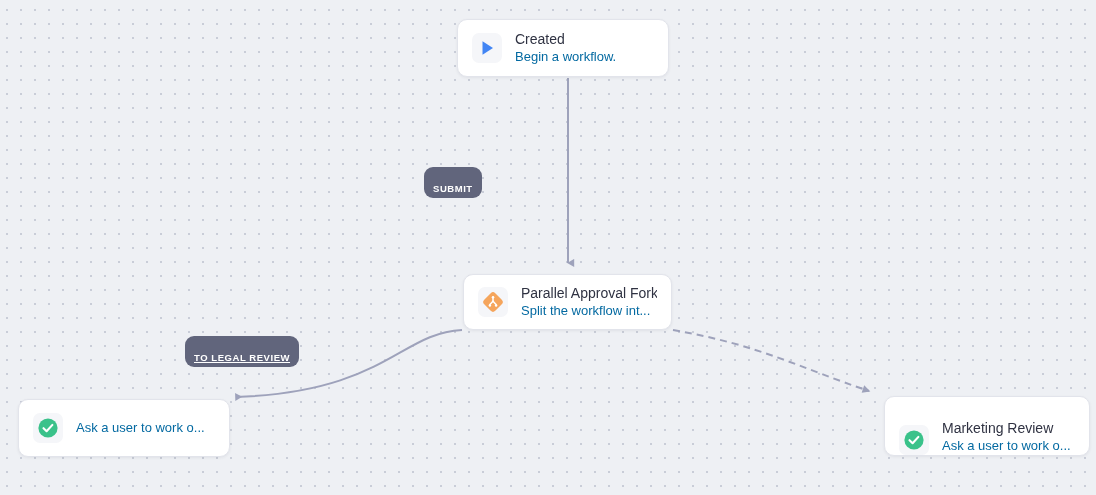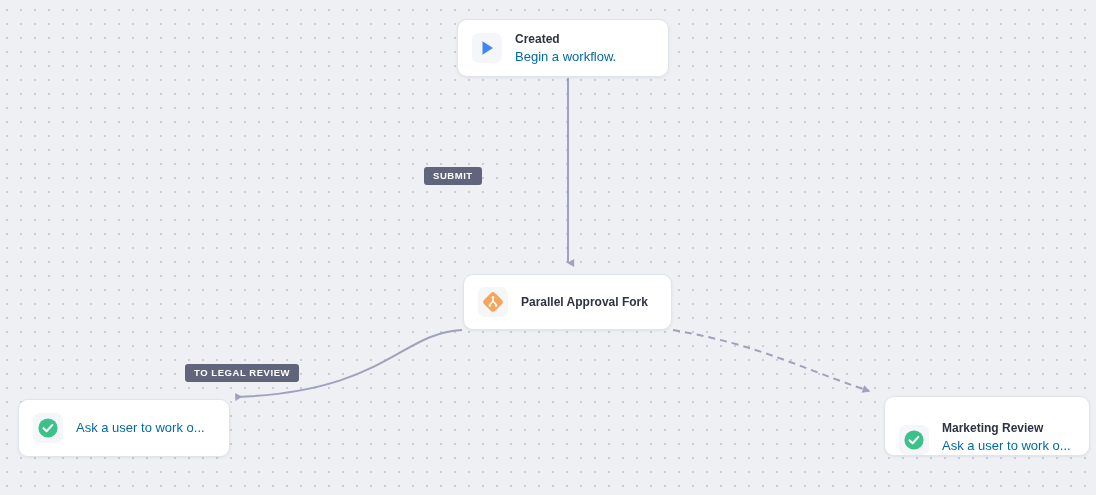--- a/index.html
+++ b/index.html
@@ -51,22 +51,22 @@
     justify-content: center;
   }
   .node-text {
     display: flex;
     flex-direction: column;
     justify-content: center;
     overflow: hidden;
     min-width: 0;
   }
   .node-title {
-    font-size: 12px;
-    font-weight: bold;
+    font-size: 14px;
+    font-weight: normal;
     color: #2f3242;
     line-height: 17px;
     white-space: nowrap;
   }
   .node-sub {
     font-size: 13px;
     color: #0369a1;
     line-height: 18px;
     white-space: nowrap;
     overflow: hidden;
@@ -79,27 +79,27 @@
   #node-marketing    { left: 884px; top: 396px; width: 206px; height: 60px; align-items: flex-end; }
 
   
   .edge-label {
     position: absolute;
     background: #61657c;
     color: #ffffff;
     font-size: 9.5px;
     font-weight: bold;
     letter-spacing: 0.55px;
-    border-radius: 3px;
-    padding: 3px 9px 4px 9px;
+    border-radius: 9px;
+    padding: 16px 9px 4px 9px;
     line-height: 11px;
     white-space: nowrap;
   }
   #label-submit      { left: 424px; top: 167px; }
-  #label-legal       { left: 185px; top: 364px; }
+  #label-legal       { left: 185px; top: 336px; text-decoration: underline; }
   #label-marketing   { left: 597px; top: 355px; }
 </style>
 </head>
 <body>
 
 <div id="canvas">
 
   <svg class="edge-layer" viewBox="0 0 1096 495">
     <defs>
       <marker id="arrow-down" markerWidth="9" markerHeight="9" refX="4.5" refY="7.4" orient="auto" markerUnits="userSpaceOnUse">
@@ -141,20 +141,21 @@
           <path d="M11,10.2 L7.9,13.6"></path>
           <path d="M11,10.2 L14.1,13.6"></path>
         </g>
         <circle cx="7.9" cy="14.4" r="1.25" fill="#ffffff"></circle>
         <circle cx="14.1" cy="14.4" r="1.25" fill="#ffffff"></circle>
         <circle cx="11" cy="6.2" r="1.25" fill="#ffffff"></circle>
       </svg>
     </div>
     <div class="node-text">
       <div class="node-title">Parallel Approval Fork</div>
+      <div class="node-sub">Split the workflow int...</div>
     </div>
   </div>
 
   <div class="node" id="node-legal">
     <div class="node-icon">
       <svg width="22" height="22" viewBox="0 0 22 22" aria-hidden="true">
         <circle cx="11" cy="11" r="9.6" fill="#3ac28a"></circle>
         <path d="M6.5,11.2 L9.6,14.2 L15.4,7.9" fill="none" stroke="#ffffff" stroke-width="2.1" stroke-linecap="round" stroke-linejoin="round"></path>
       </svg>
     </div>

